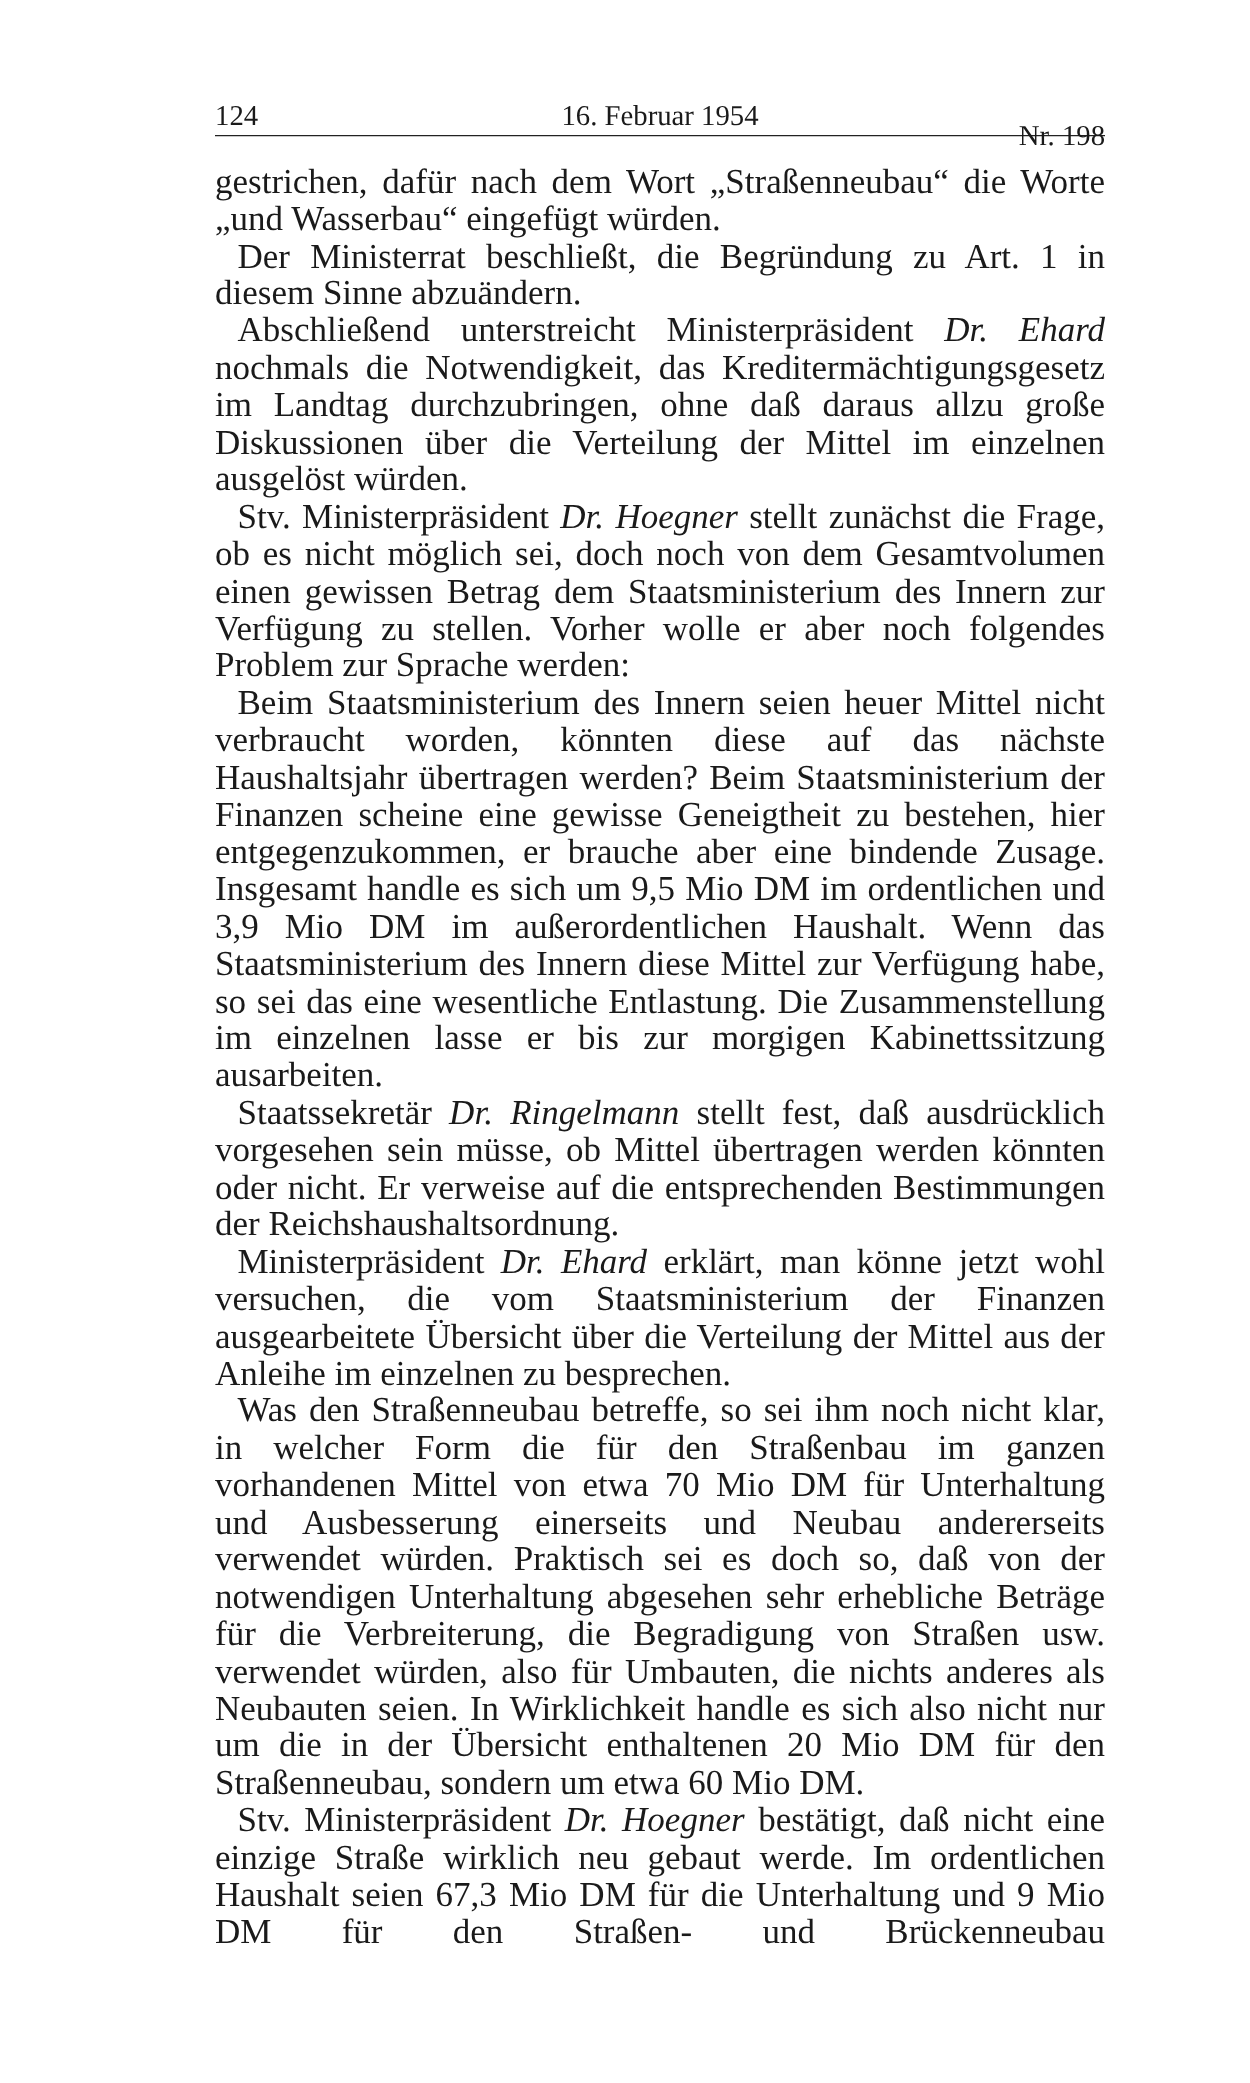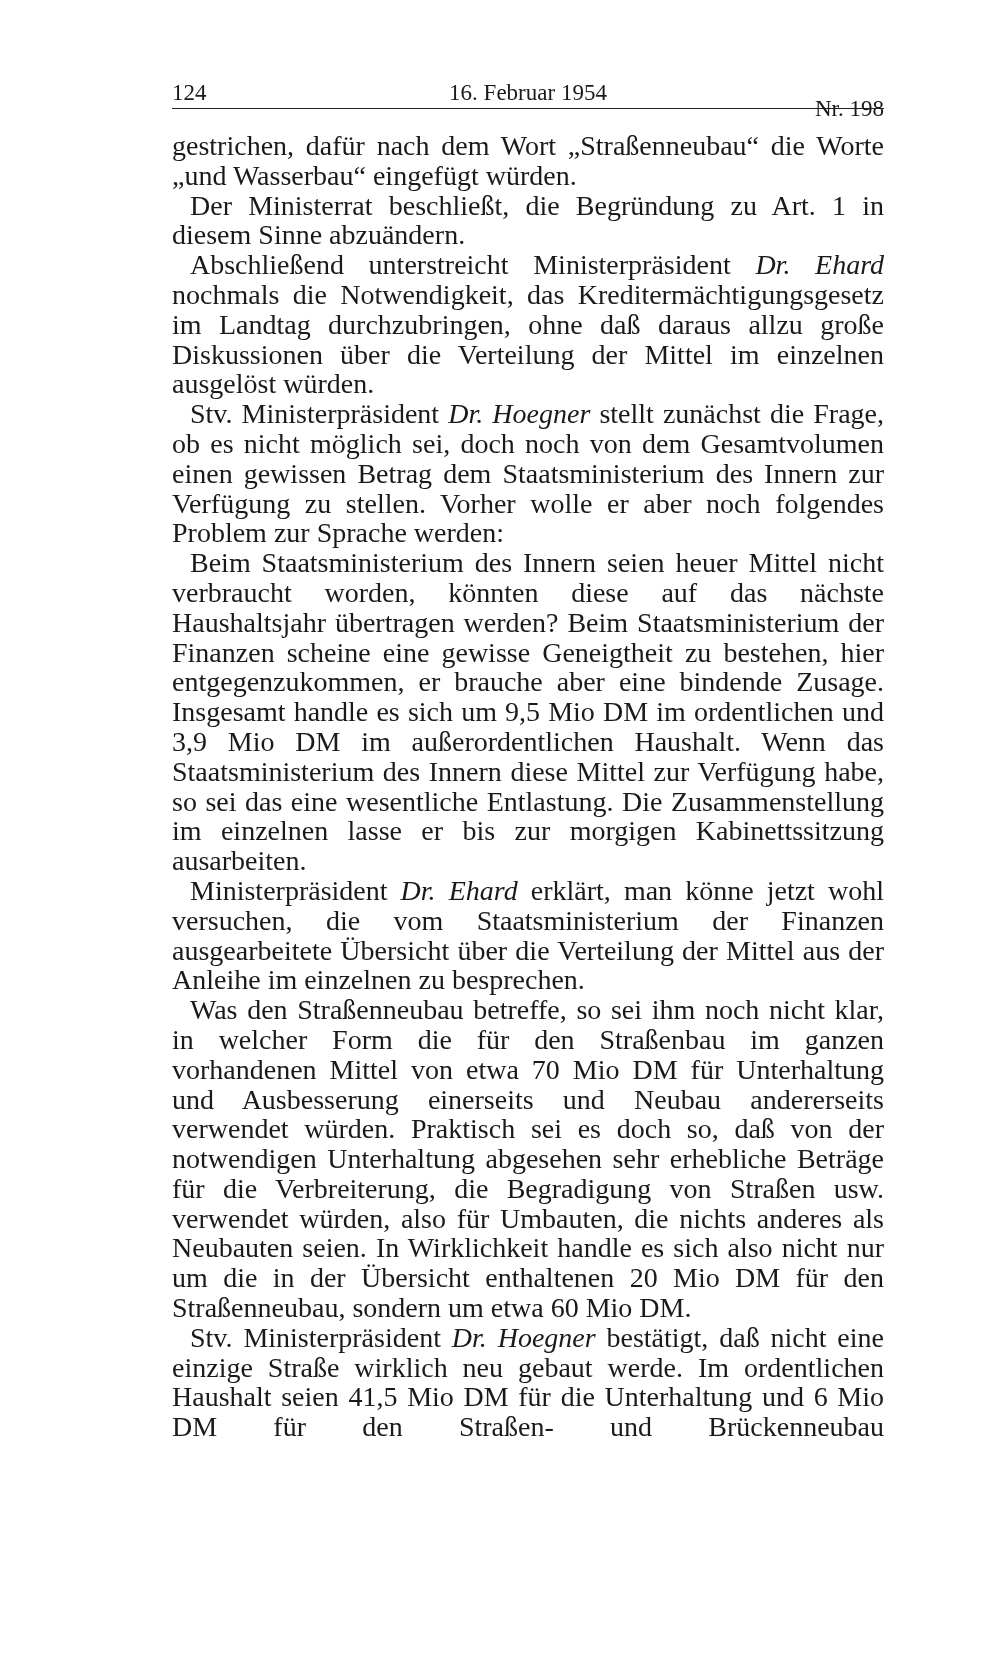--- a/index.html
+++ b/index.html
@@ -65,21 +65,22 @@
 
     <p><span>Der Ministerrat beschließt, die Begründung zu Art. 1 in diesem Sinne abzu­ändern.</span></p>
 
     <p><span>Abschließend unterstreicht Ministerpräsident </span><span class="name">Dr. Ehard</span><span> nochmals die Notwendigkeit, das Kreditermächtigungsgesetz im Landtag durchzubringen, ohne daß daraus allzu große Diskussionen über die Verteilung der Mittel im einzelnen ausgelöst würden.</span></p>
 
 
     <p><span>Stv. Ministerpräsident </span><span class="name">Dr. Hoegner</span><span> stellt zunächst die Frage, ob es nicht möglich sei, doch noch von dem Gesamtvolumen einen gewissen Betrag dem Staatsministerium des Innern zur Verfügung zu stellen. Vorher wolle er aber noch folgendes Problem zur Sprache werden:</span></p>
 
     <p><span>Beim Staatsministerium des Innern seien heuer Mittel nicht verbraucht worden, könnten diese auf das nächste Haushaltsjahr übertragen werden? Beim Staatsministerium der Finanzen scheine eine gewisse Geneigtheit zu bestehen, hier entgegenzukommen, er brauche aber eine bindende Zusage. Insgesamt handle es sich um 9,5 Mio DM im ordentlichen und 3,9 Mio DM im außeror­dentlichen Haushalt. Wenn das Staatsministerium des Innern diese Mittel zur Verfügung habe, so sei das eine wesentliche Entlastung. Die Zusammenstellung im einzelnen lasse er bis zur morgigen Kabinettssitzung ausarbeiten.</span></p>
 
+    <p><span>Staatssekretär </span><span class="name">Dr. Ringelmann</span><span> stellt fest, daß ausdrücklich vorgesehen sein müsse, ob Mittel übertragen werden könnten oder nicht. Er verweise auf die entsprechenden Bestimmungen der Reichshaushaltsordnung.</span></p>
 
 
     <p><span>Ministerpräsident </span><span class="name">Dr. Ehard</span><span> erklärt, man könne jetzt wohl versuchen, die vom Staatsministerium der Finanzen ausgearbeitete Übersicht über die Vertei­lung der Mittel aus der Anleihe im einzelnen zu besprechen.</span></p>
 
     <p><span>Was den Straßenneubau betreffe, so sei ihm noch nicht klar, in welcher Form die für den Straßenbau im ganzen vorhandenen Mittel von etwa 70 Mio DM für Unterhaltung und Ausbesserung einerseits und Neubau andererseits verwendet würden. Praktisch sei es doch so, daß von der notwendigen Unterhal­tung abgesehen sehr erhebliche Beträge für die Verbreiterung, die Begradigung von Straßen usw. verwendet würden, also für Umbauten, die nichts anderes als Neubauten seien. In Wirklichkeit handle es sich also nicht nur um die in der Übersicht enthaltenen 20 Mio DM für den Straßenneubau, sondern um etwa 60 Mio DM.</span></p>
 
-    <p style="text-align-last: justify;"><span>Stv. Ministerpräsident </span><span class="name">Dr. Hoegner</span><span> bestätigt, daß nicht eine einzige Straße wirklich neu gebaut werde. Im ordentlichen Haushalt seien 41,5 Mio DM für die Unterhaltung und 6 Mio DM für den Straßen- und Brückenneubau</span></p>
+    <p style="text-align-last: justify;"><span>Stv. Ministerpräsident </span><span class="name">Dr. Hoegner</span><span> bestätigt, daß nicht eine einzige Straße wirklich neu gebaut werde. Im ordentlichen Haushalt seien 67,3 Mio DM für die Unterhaltung und 9 Mio DM für den Straßen- und Brückenneubau</span></p>
   </div>
 </div>
 
 </body></html>

